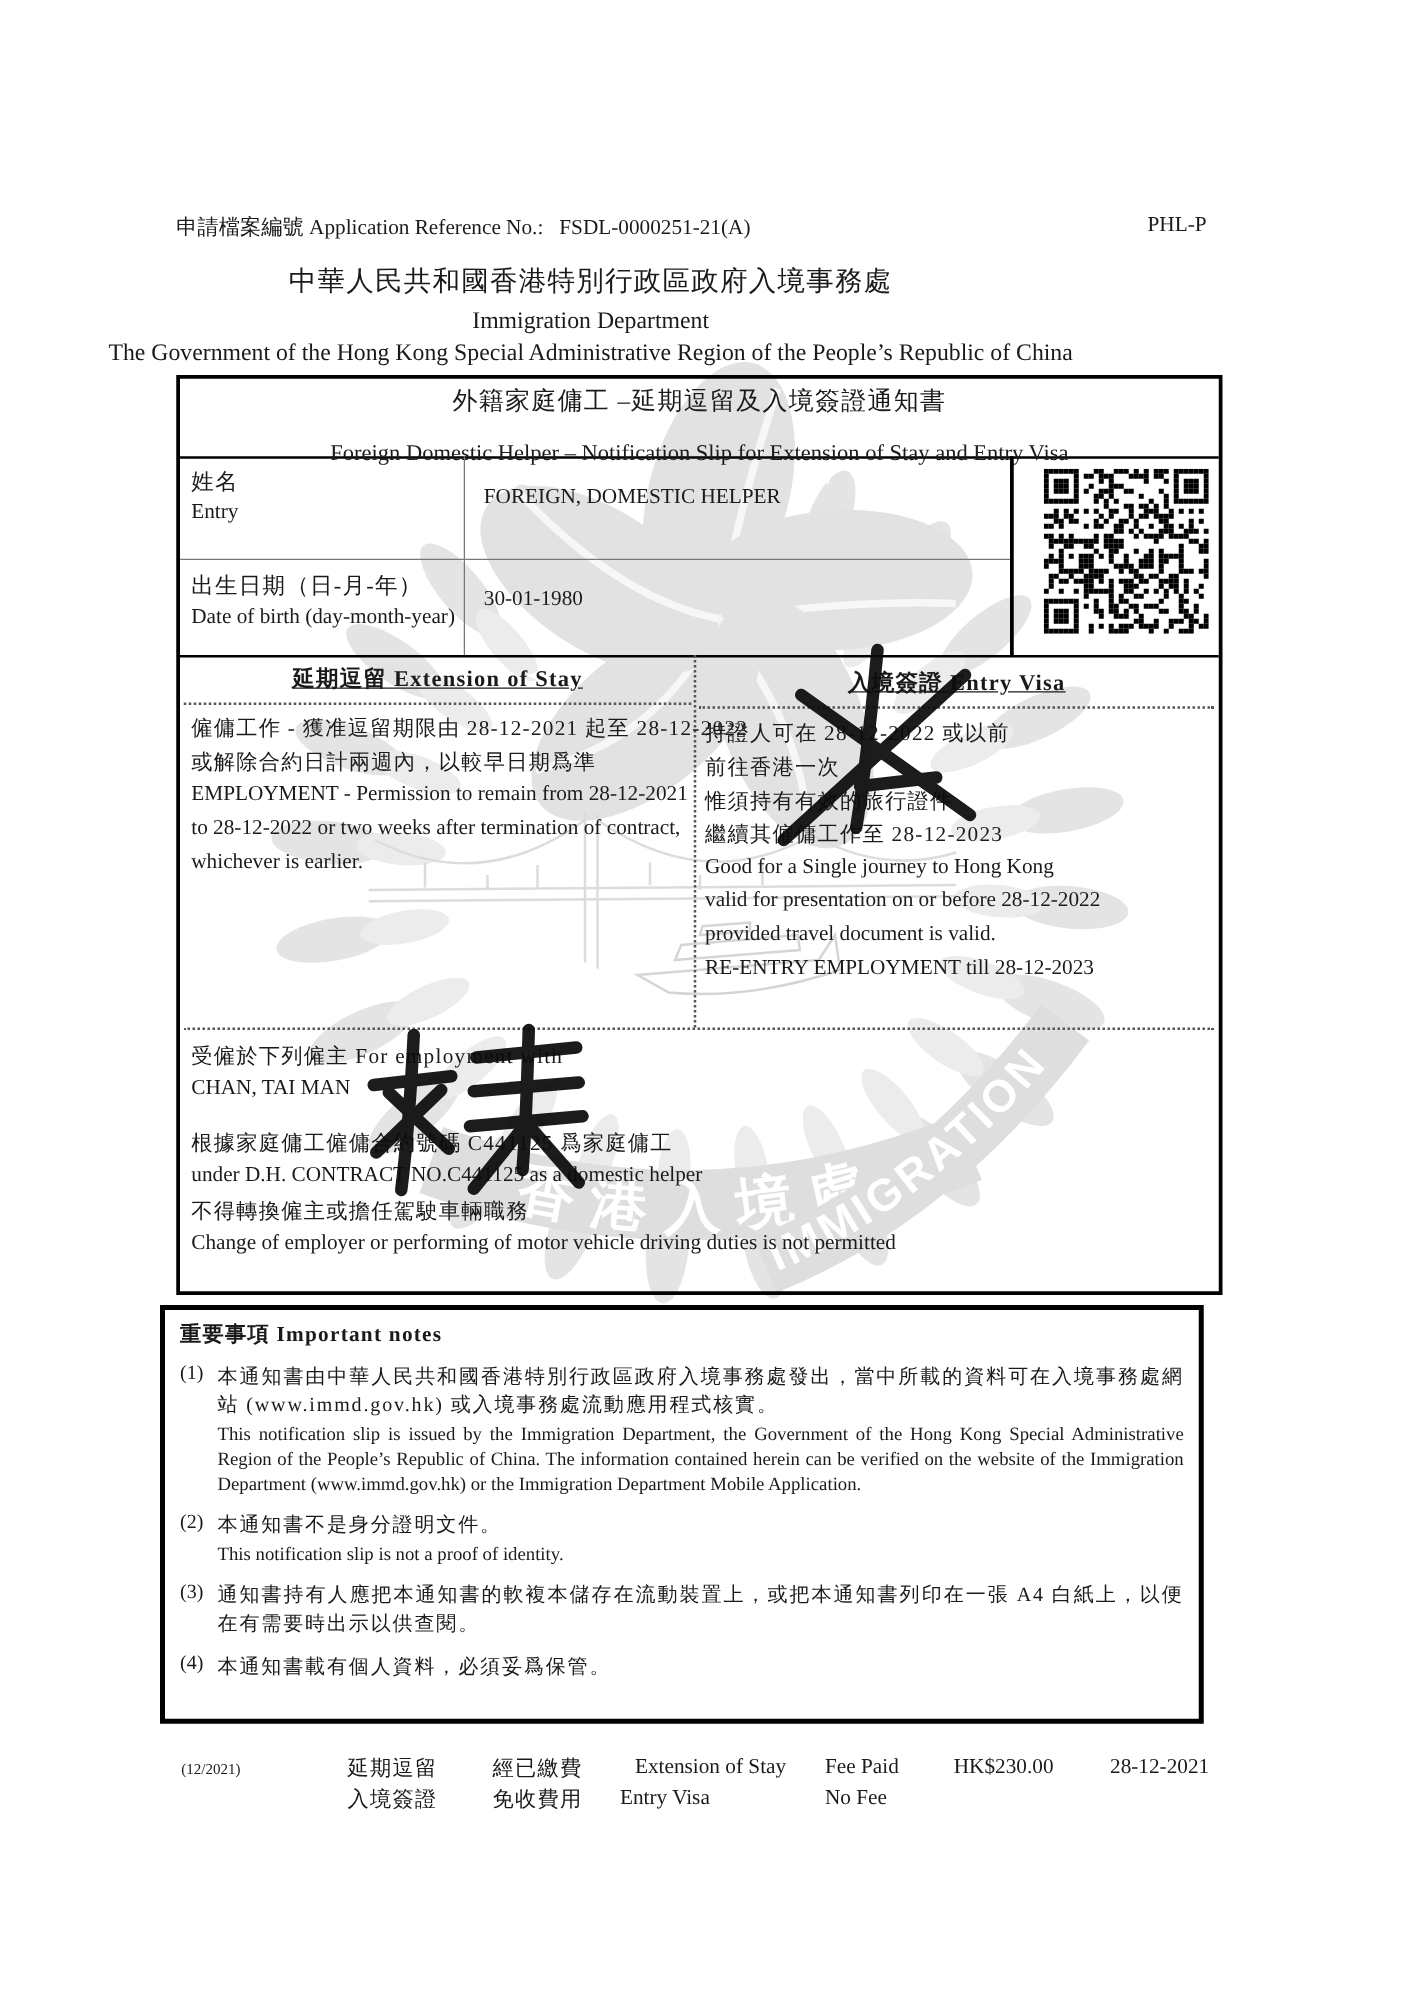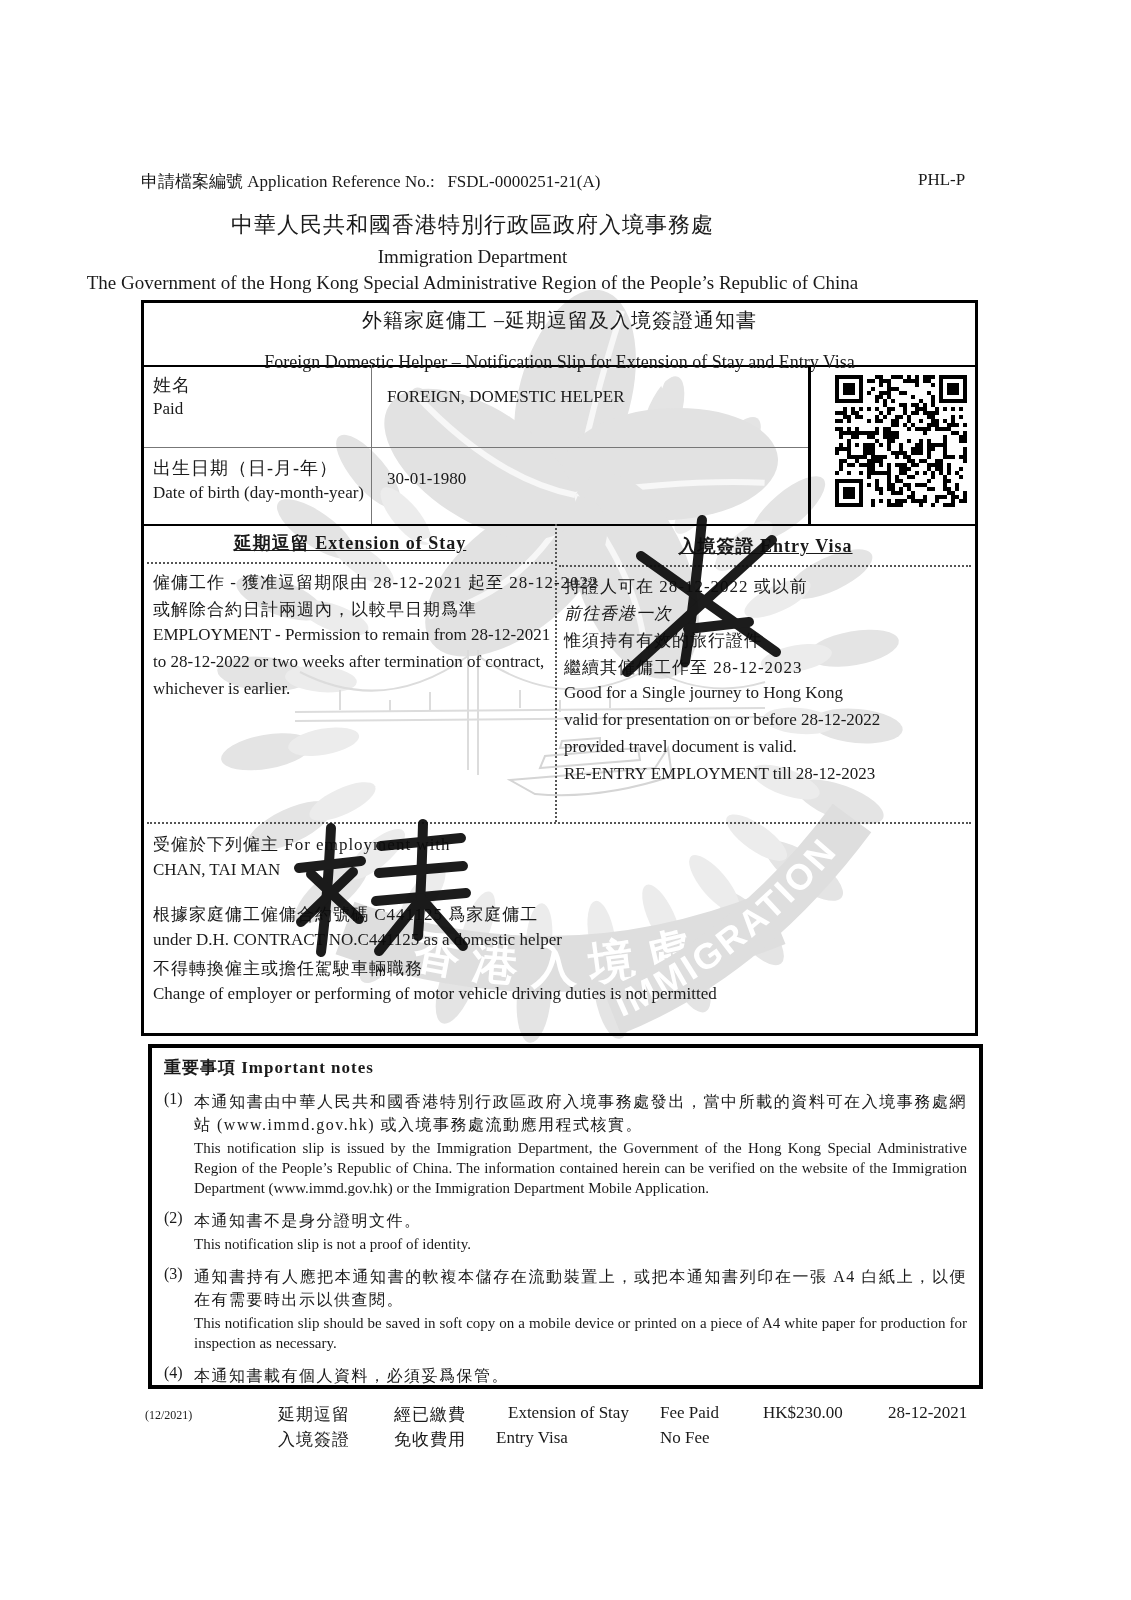--- a/index.html
+++ b/index.html
@@ -17,22 +17,22 @@
   .titlecell{position:absolute;left:0;top:0;width:100%;height:62px;border-bottom:2px solid #000;text-align:center;}
   .vline-thin{position:absolute;width:0;border-left:1px solid #777;}
   .hline-thin{position:absolute;height:0;border-top:1px solid #777;}
   .vline-thick{position:absolute;width:0;border-left:3px solid #000;}
   .hline-solid{position:absolute;height:0;border-top:2px solid #000;}
   .dotH{position:absolute;height:0;border-top:2px dotted #555;}
   .dotV{position:absolute;width:0;border-left:2px dotted #555;}
   .secheader{position:absolute;font-weight:bold;font-size:18px;text-decoration:underline;text-align:center;}
   .bodyline{position:absolute;font-size:17px;white-space:nowrap;}
   
-  #notesbox{position:absolute;left:148px;top:1044px;width:803px;height:312px;border:4px solid #000;z-index:2;
-            padding:6px 12px 19px 12px;overflow:hidden;}
+  #notesbox{position:absolute;left:128px;top:1044px;width:803px;height:312px;border:4px solid #000;z-index:2;
+            padding:6px 12px 9px 12px;overflow:hidden;}
   .noteitem{display:flex;margin-top:11px;}
   .notenum{width:30px;flex:0 0 30px;font-size:16px;}
   .notebody{flex:1;}
   .notezh{font-size:16px;line-height:23px;text-align:justify;letter-spacing:1.5px;margin:0;}
   .noteen{font-size:15px;line-height:20px;text-align:justify;margin:2px 0 0 0;}
   .footrow{position:absolute;font-size:17px;white-space:nowrap;z-index:2;}
   
   #overlay{position:absolute;left:0;top:0;z-index:6;}
 </style>
 </head>
@@ -151,21 +151,21 @@
       <div class="zh" style="margin-top:4px;font-size:20px;">外籍家庭傭工 –延期逗留及入境簽證通知書</div>
       <div style="font-size:18px;margin-top:18px;">Foreign Domestic Helper – Notification Slip for Extension of Stay and Entry Visa</div>
     </div>
 
     <div class="vline-thin" style="left:227px;top:62px;height:159px;"></div>
     <div class="hline-thin" style="left:0;top:144px;width:664px;"></div>
     <div class="vline-thick" style="left:664px;top:62px;height:159px;"></div>
     <div class="hline-solid" style="left:0;top:221px;width:831px;"></div>
 
     <div class="bodyline zh" style="left:9px;top:70px;font-size:18px;">姓名</div>
-    <div class="bodyline" style="left:9px;top:96px;">Paid</div>
+    <div class="bodyline" style="left:9px;top:96px;">Entry</div>
     <div class="bodyline" style="left:243px;top:84px;">FOREIGN, DOMESTIC HELPER</div>
 
     <div class="bodyline zh" style="left:9px;top:153px;font-size:18px;">出生日期（日-月-年）</div>
     <div class="bodyline" style="left:9px;top:180px;">Date of birth (day-month-year)</div>
     <div class="bodyline" style="left:243px;top:166px;">30-01-1980</div>
 
     <svg id="qr" style="position:absolute;left:691px;top:72px;" width="132" height="132" viewBox="0 0 33 33">
         <rect x="0" y="0" width="1" height="1" fill="#000"></rect>
         <rect x="1" y="0" width="1" height="1" fill="#000"></rect>
         <rect x="2" y="0" width="1" height="1" fill="#000"></rect>
@@ -654,21 +654,21 @@
     <div class="dotH" style="left:415px;top:262px;width:412px;"></div>
     <div class="dotV" style="left:411px;top:221px;height:298px;"></div>
 
     <div class="bodyline zh" style="left:9px;top:268px;">僱傭工作 - 獲准逗留期限由 28-12-2021 起至 28-12-2022</div>
     <div class="bodyline zh" style="left:9px;top:295px;">或解除合約日計兩週內，以較早日期爲準</div>
     <div class="bodyline" style="left:9px;top:322px;">EMPLOYMENT - Permission to remain from 28-12-2021</div>
     <div class="bodyline" style="left:9px;top:349px;">to 28-12-2022 or two weeks after termination of contract,</div>
     <div class="bodyline" style="left:9px;top:376px;">whichever is earlier.</div>
 
     <div class="bodyline zh" style="left:420px;top:272px;">持證人可在 28-12-2022 或以前</div>
-    <div class="bodyline zh" style="left:420px;top:299px;font-style:italic;">前往香港一次</div>
+    <div class="bodyline zh" style="left:420px;top:299px;">前往香港一次</div>
     <div class="bodyline zh" style="left:420px;top:326px;">惟須持有有效的旅行證件</div>
     <div class="bodyline zh" style="left:420px;top:353px;">繼續其僱傭工作至 28-12-2023</div>
     <div class="bodyline" style="left:420px;top:380px;">Good for a Single journey to Hong Kong</div>
     <div class="bodyline" style="left:420px;top:407px;">valid for presentation on or before 28-12-2022</div>
     <div class="bodyline" style="left:420px;top:434px;">provided travel document is valid.</div>
     <div class="bodyline" style="left:420px;top:461px;">RE-ENTRY EMPLOYMENT till 28-12-2023</div>
 
     <div class="dotH" style="left:3px;top:519px;width:824px;"></div>
     <div class="bodyline zh" style="left:9px;top:530px;">受僱於下列僱主 For employment with</div>
     <div class="bodyline" style="left:9px;top:557px;">CHAN, TAI MAN</div>
@@ -694,21 +694,20 @@
       <div class="notebody">
         <p class="notezh">本通知書不是身分證明文件。</p>
         <p class="noteen">This notification slip is not a proof of identity.</p>
       </div>
     </div>
 
     <div class="noteitem">
       <div class="notenum">(3)</div>
       <div class="notebody">
         <p class="notezh">通知書持有人應把本通知書的軟複本儲存在流動裝置上，或把本通知書列印在一張 A4 白紙上，以便在有需要時出示以供查閱。</p>
-        <p class="noteen">This notification slip should be saved in soft copy on a mobile device or printed on a piece of A4 white paper for production for inspection as necessary.</p>
       </div>
     </div>
 
     <div class="noteitem">
       <div class="notenum">(4)</div>
       <div class="notebody">
         <p class="notezh">本通知書載有個人資料，必須妥爲保管。</p>
 
       </div>
     </div>

